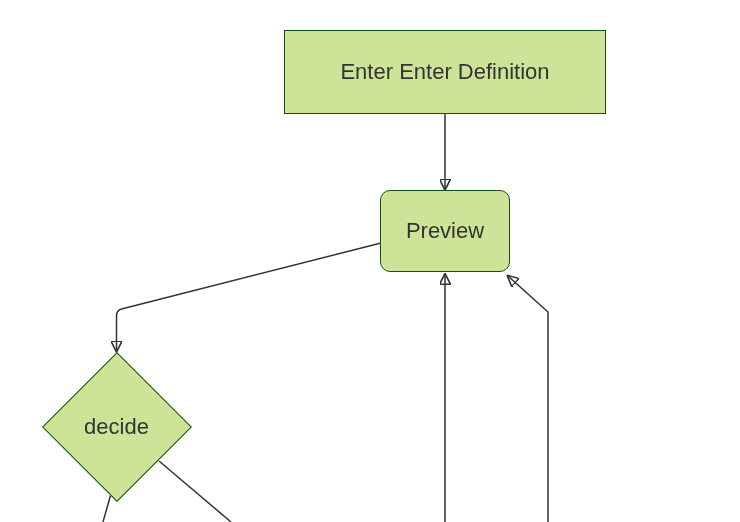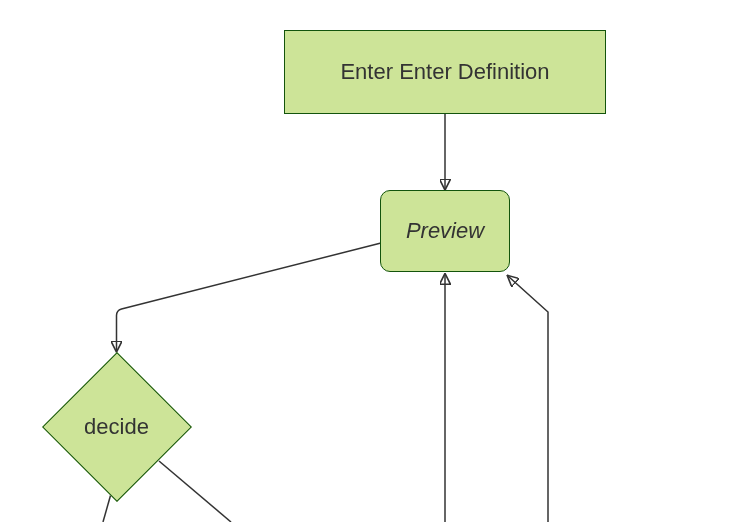--- a/index.html
+++ b/index.html
@@ -49,21 +49,20 @@
     border: 1.7px solid #13540c;
   }
   .node-rounded {
     left: 380px;
     top: 190px;
     width: 130px;
     height: 82px;
     background: #cde498;
     border: 1.7px solid #13540c;
     border-radius: 10px;
-    font-style: italic;
   }
   .node-diamond-wrap {
     left: 41px;
     top: 352px;
     width: 151px;
     height: 150px;
     background: transparent;
   }
   .diamond-shape {
     position: absolute;

